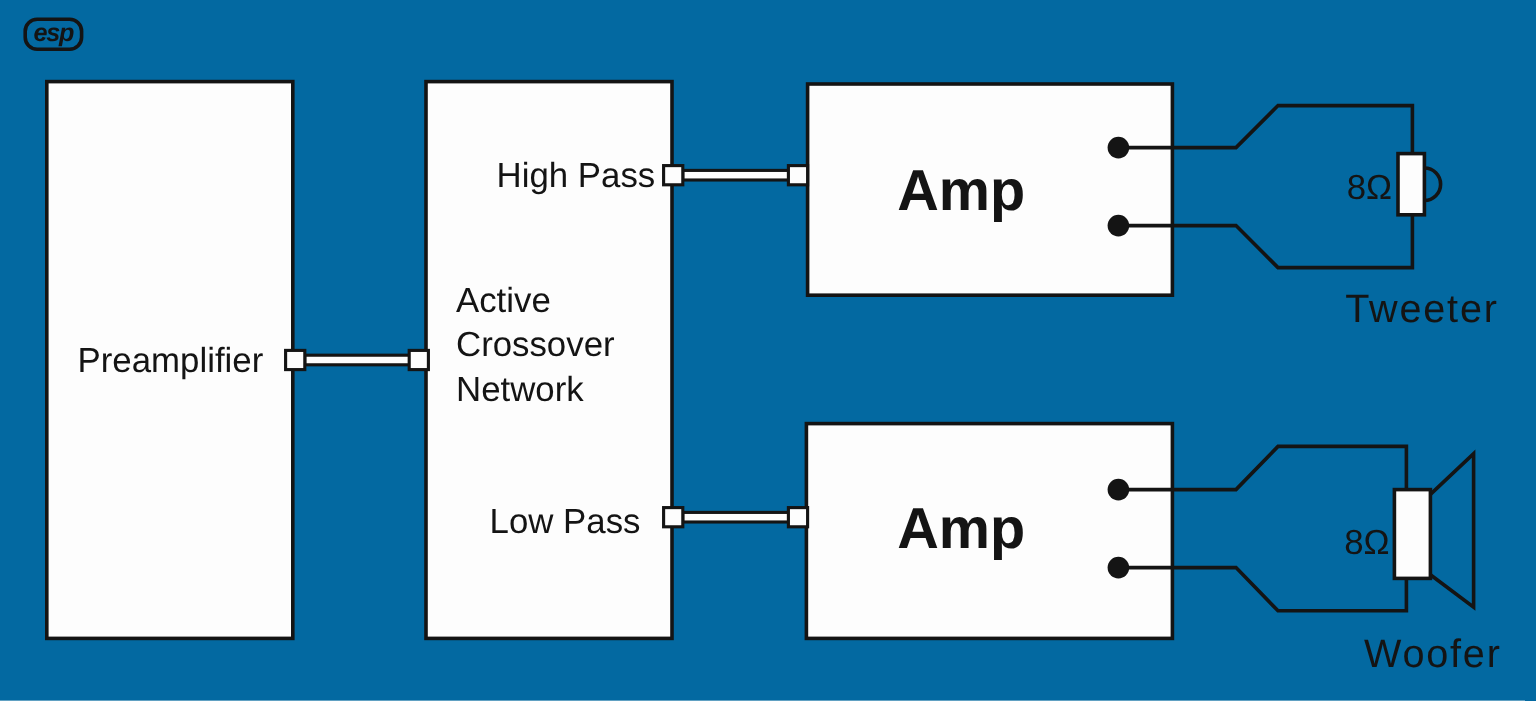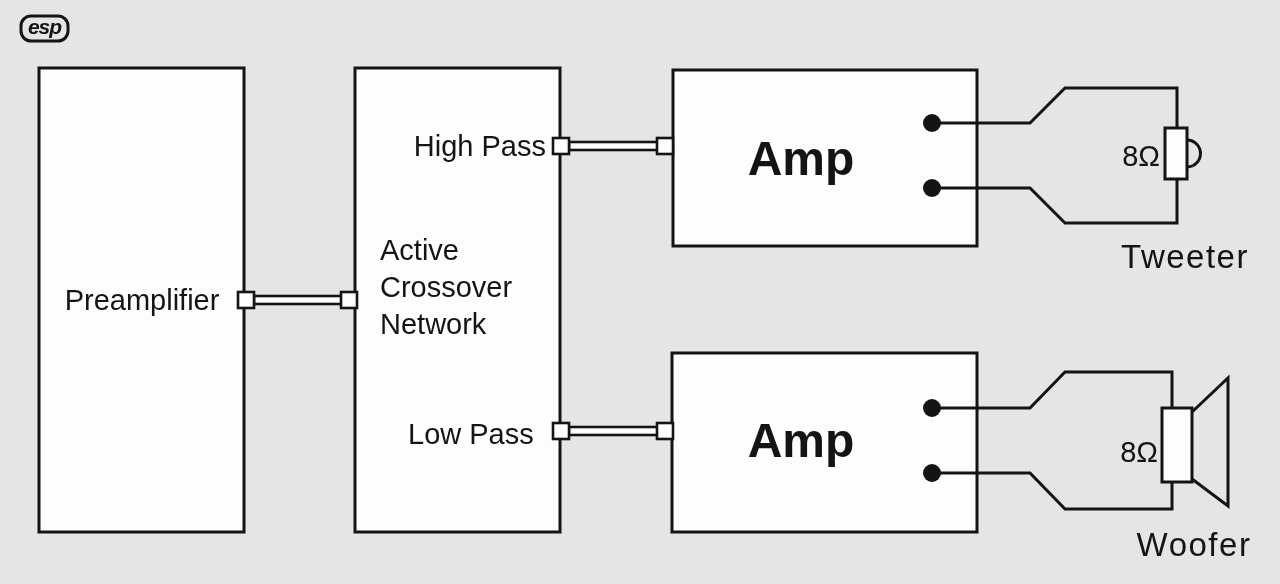--- a/index.html
+++ b/index.html
@@ -4,21 +4,21 @@
 <style>
   html, body {
     margin: 0;
     padding: 0;
     background: #fcfcfc;
   }
   .stage {
     position: relative;
     width: 1280px;
     height: 584px;
-    background: #e5e5e5;
+    background: #0369a1;
     overflow: hidden;
   }
   svg {
     display: block;
     font-family: "Liberation Sans", sans-serif;
   }
   .box {
     fill: #fdfdfd;
     stroke: #141414;
     stroke-width: 3;

